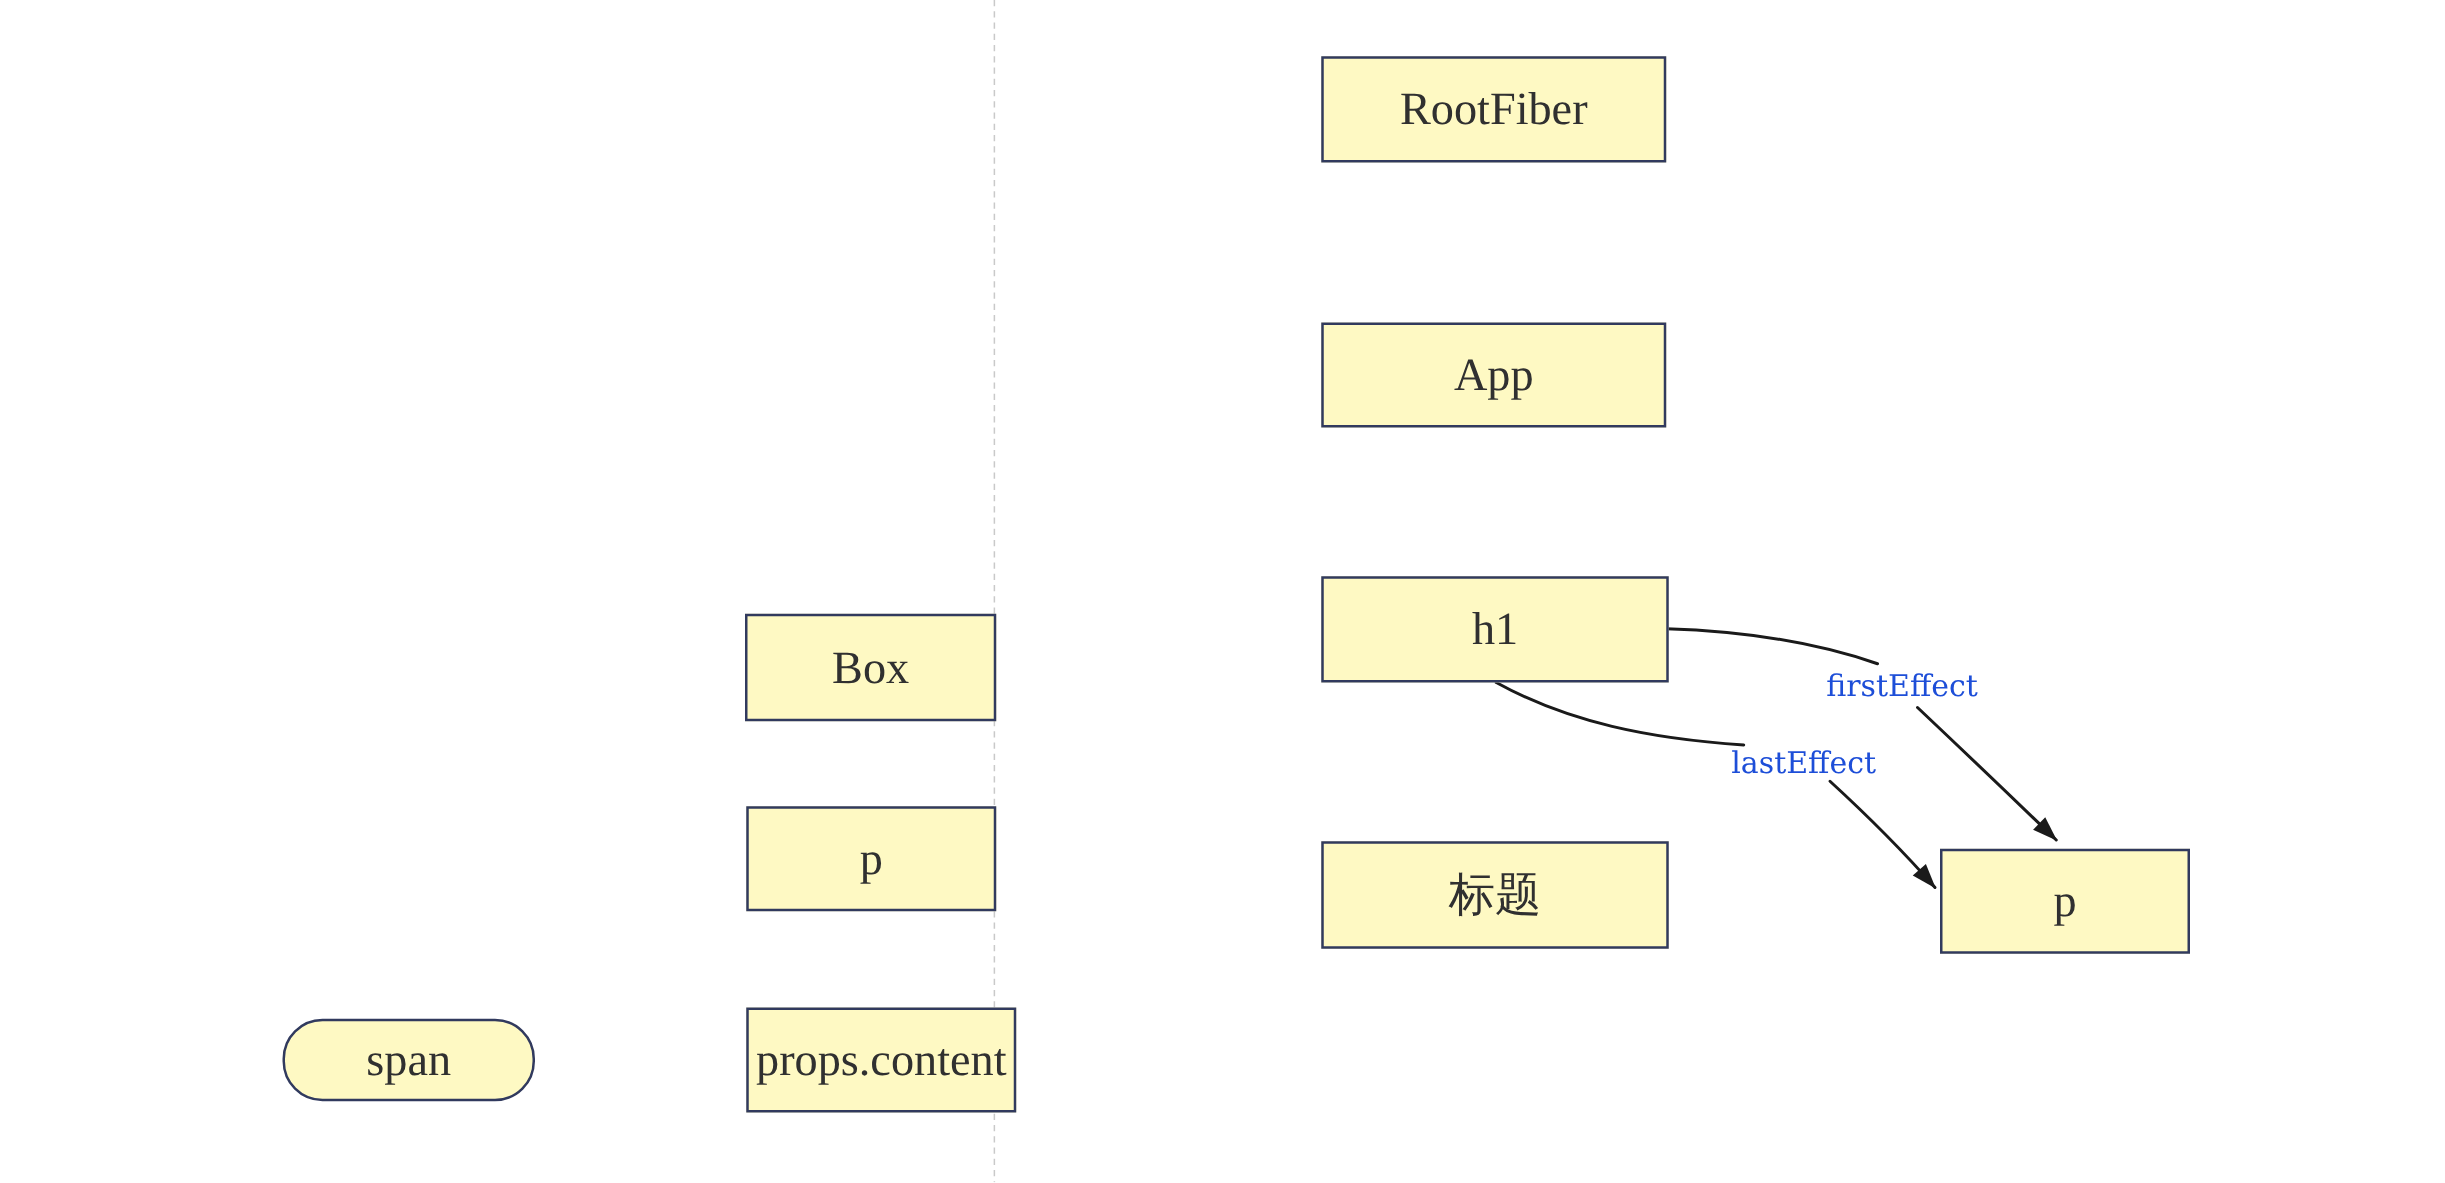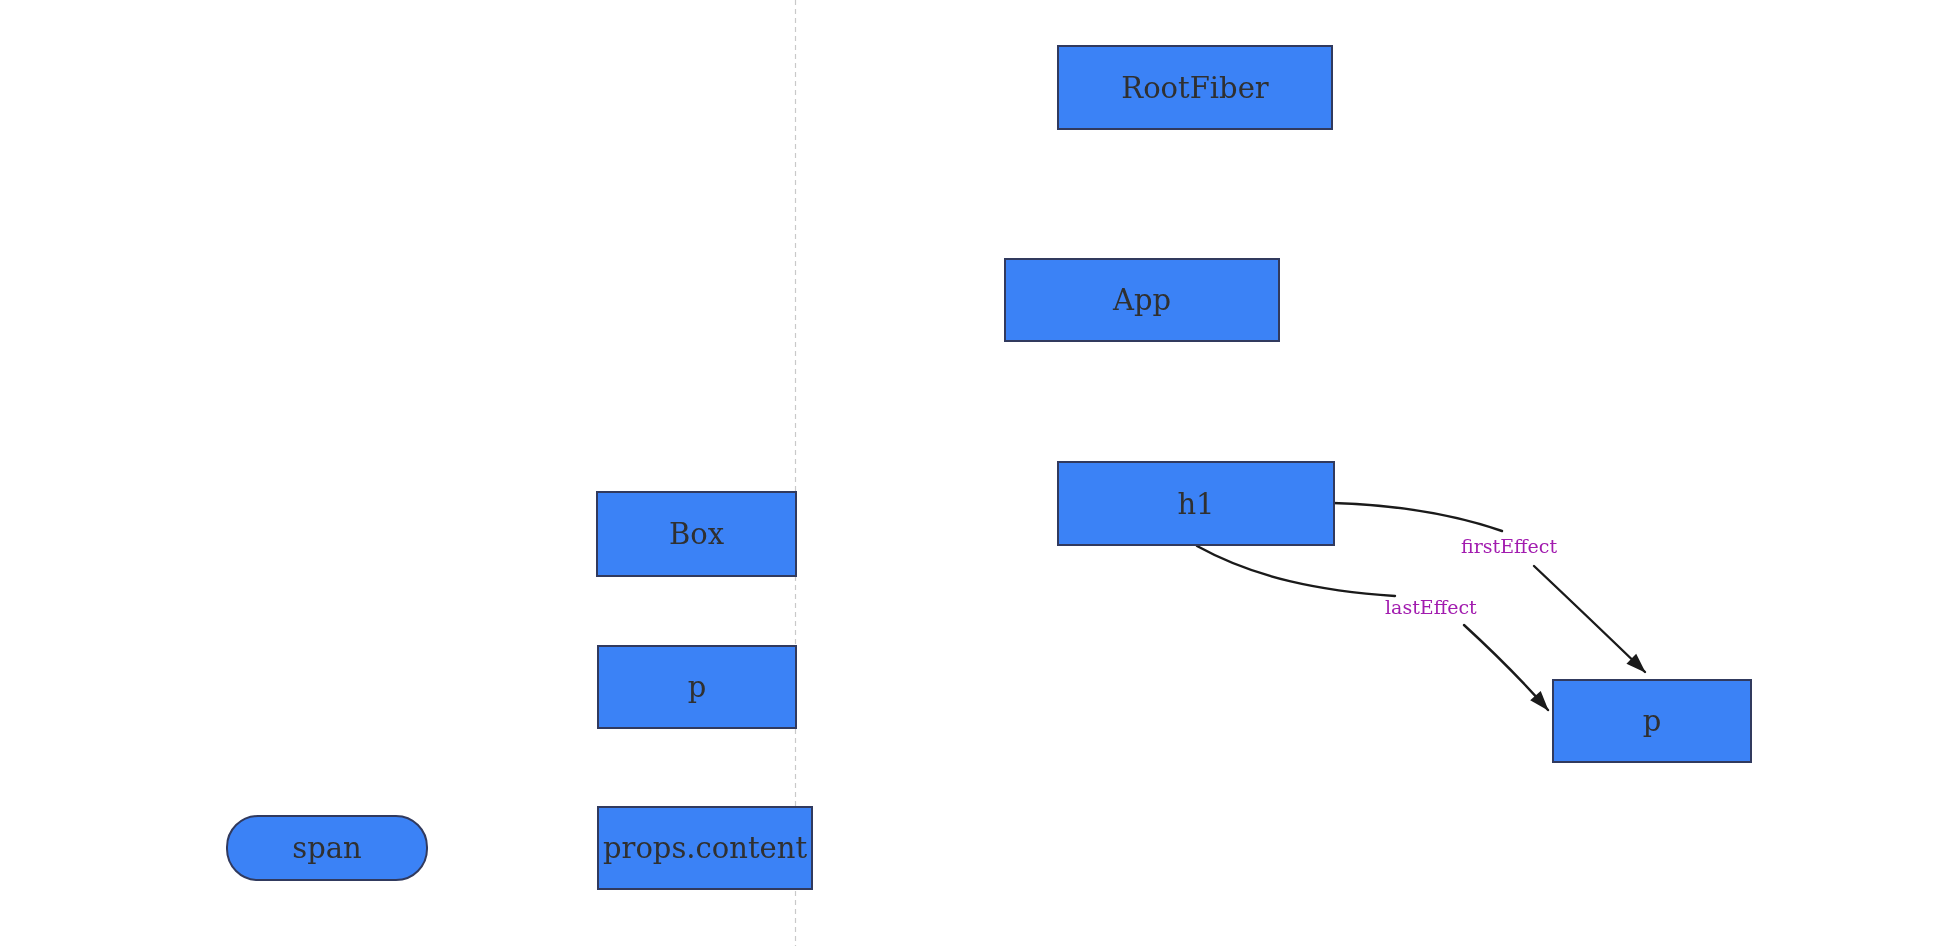--- a/index.html
+++ b/index.html
@@ -20,43 +20,44 @@
     left: 0;
     top: 0;
     width: 1956px;
     height: 946px;
     pointer-events: none;
   }
   .node {
     position: absolute;
     box-sizing: border-box;
     border: 2.5px solid #313a5e;
-    background: #3b82f6;
+    background: #fef9c3;
     display: flex;
     align-items: center;
     justify-content: center;
-    font-size: 29px;
+    font-size: 37px;
     color: #303030;
     white-space: nowrap;
+    font-family: Liberation Serif, serif;
   }
   .edge-label {
     position: absolute;
-    font-size: 19px;
-    color: #a21caf;
+    font-size: 24px;
+    color: #1d4ed8;
     white-space: nowrap;
     background: transparent;
   }
 
   
   .n-span          { left: 226px;  top: 815px; width: 202px; height: 66px; border-radius: 32px; }
   .n-box           { left: 596px;  top: 460px; width: 201px; height: 86px; margin-top: 31px; }
   .n-p-left        { left: 597px;  top: 645px; width: 200px; height: 84px; }
   .n-props-content { left: 597px;  top: 806px; width: 216px; height: 84px; }
   .n-rootfiber     { left: 1057px; top: 45px;  width: 276px; height: 85px; }
-  .n-app           { left: 1004px; top: 258px; width: 276px; height: 84px; }
+  .n-app           { left: 1057px; top: 258px; width: 276px; height: 84px; }
   .n-h1            { left: 1057px; top: 461px; width: 278px; height: 85px; }
   .n-title         { left: 1057px; top: 673px; width: 278px; height: 86px; }
   .n-p-right       { left: 1552px; top: 679px; width: 200px; height: 84px; }
 
   .l-first-effect  { left: 1461px; top: 535px; }
   .l-last-effect   { left: 1385px; top: 596px; }
 
   .edge-path {
     fill: none;
     stroke: #1a1a1a;
@@ -90,18 +91,19 @@
   </svg>
 
   <div class="node n-span">span</div>
   <div class="node n-box">Box</div>
   <div class="node n-p-left">p</div>
   <div class="node n-props-content">props.content</div>
 
   <div class="node n-rootfiber">RootFiber</div>
   <div class="node n-app">App</div>
   <div class="node n-h1">h1</div>
+  <div class="node n-title">标题</div>
   <div class="node n-p-right">p</div>
 
   <div class="edge-label l-first-effect">firstEffect</div>
   <div class="edge-label l-last-effect">lastEffect</div>
 
 </div>
 
 </body></html>

